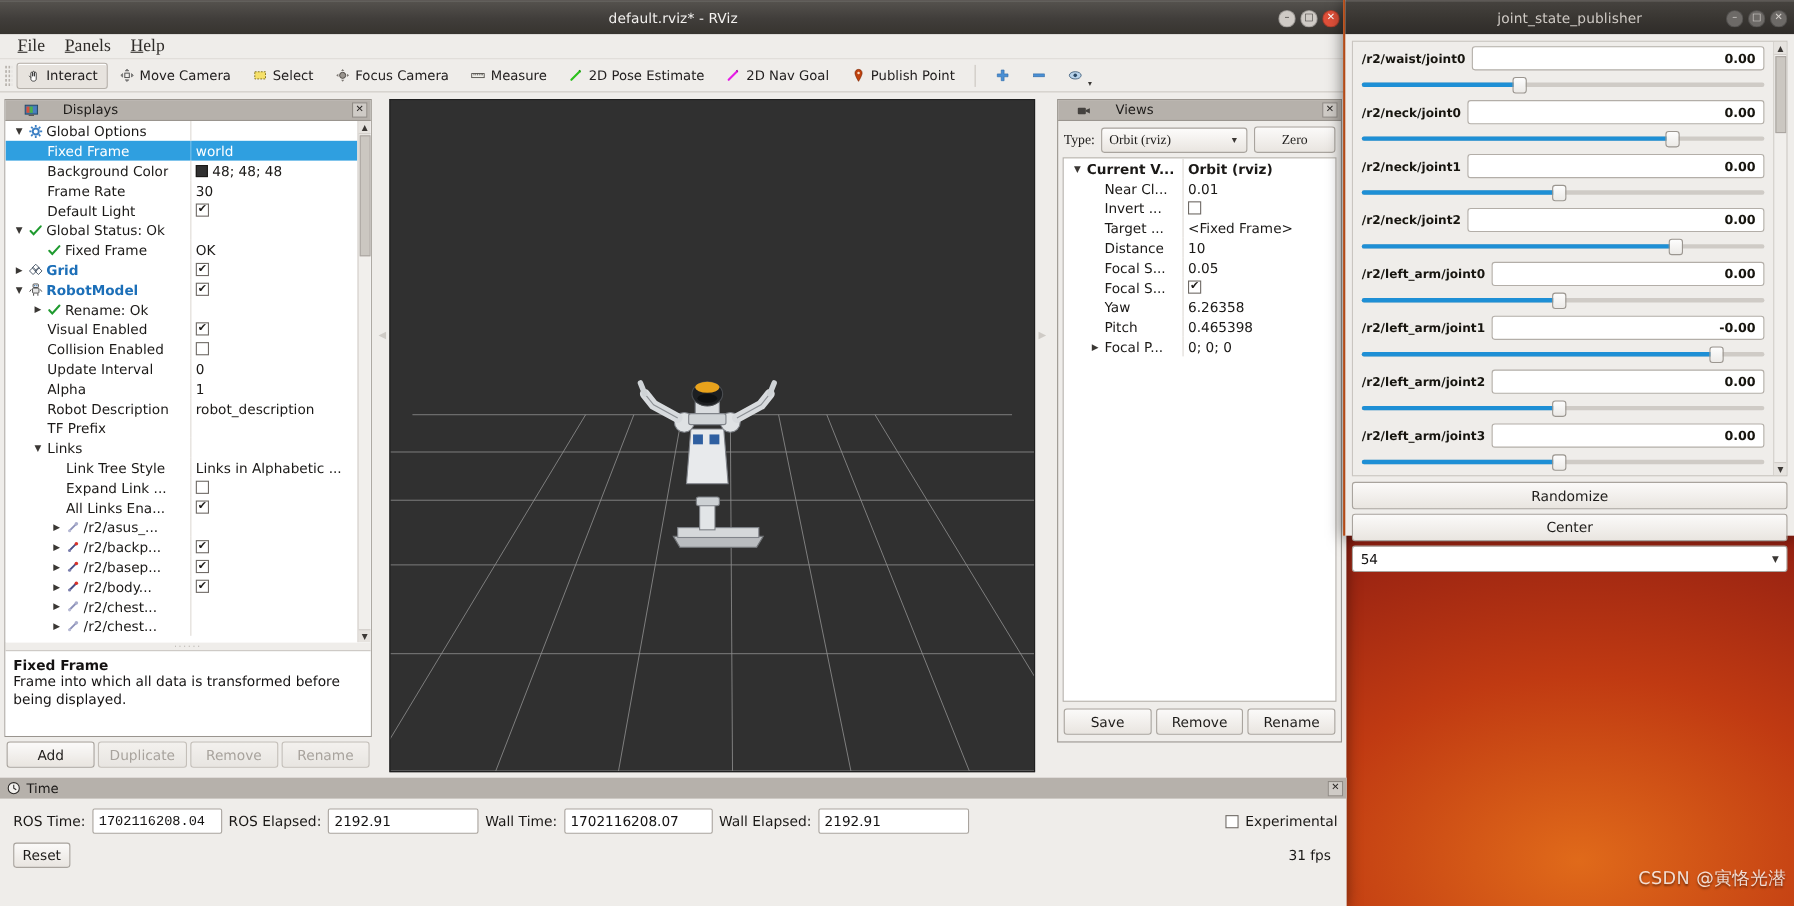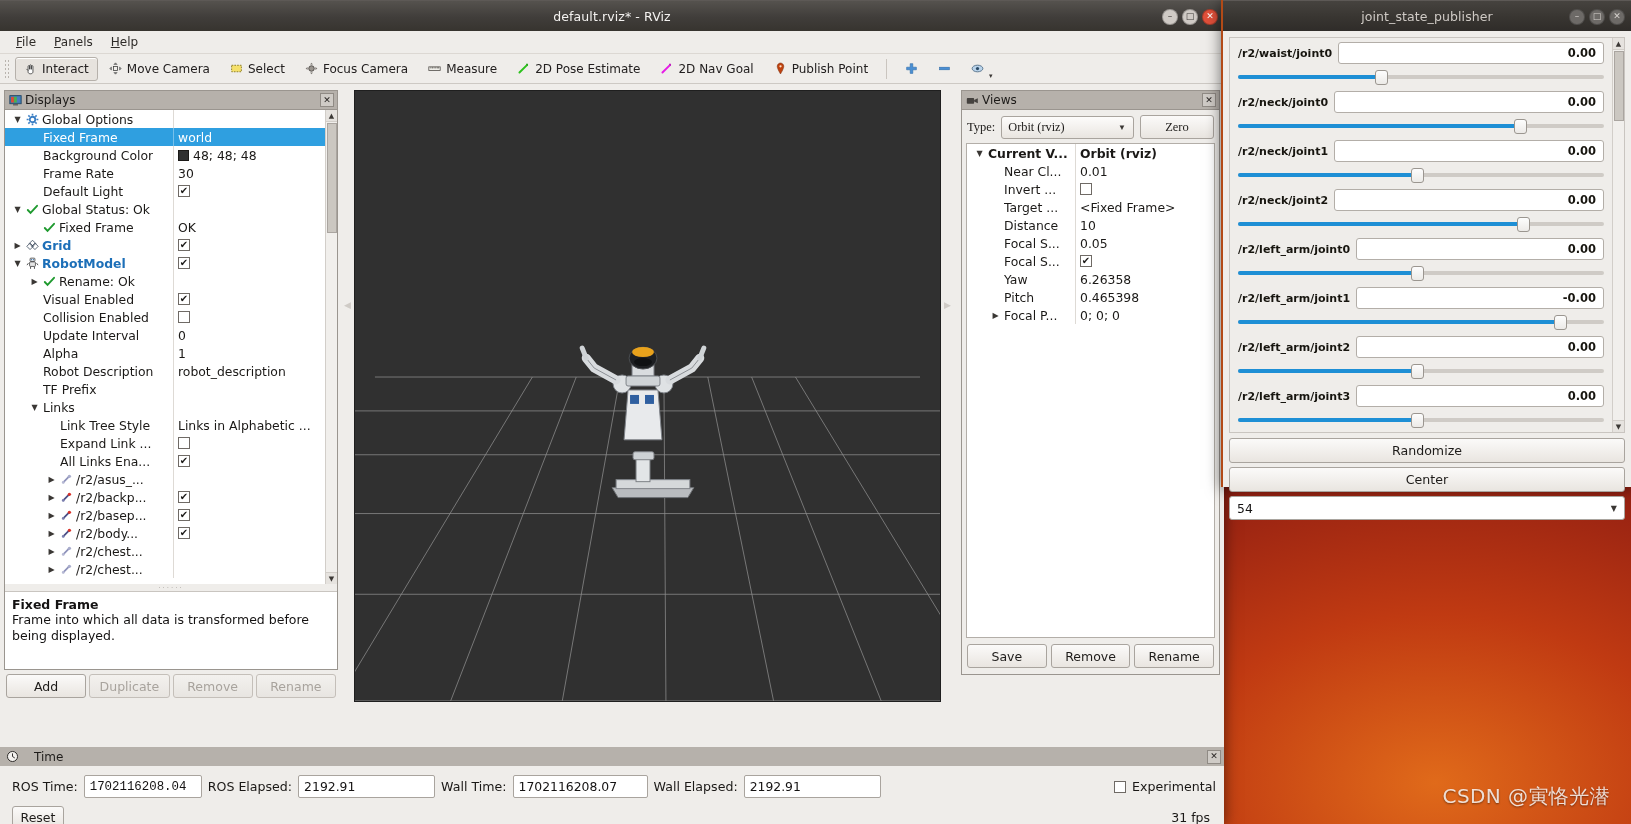--- a/index.html
+++ b/index.html
@@ -12,23 +12,23 @@
   }
 
   
   #desktop {
     position: absolute; inset: 0;
     background:
       radial-gradient(ellipse 900px 600px at 88% 95%, #e06a1a 0%, #c03a12 28%, #8d1c12 58%, #5e1010 100%),
       linear-gradient(160deg, #6b1412 0%, #8e2215 40%, #c4491a 100%);
   }
   #watermark {
-    position: absolute; right: 21px; bottom: 14px;
+    position: absolute; right: 7px; bottom: 14px;
     color: rgba(255,255,255,.82);
-    font-size: 20px;
+    font-size: 16px;
     letter-spacing: .4px;
     text-shadow: 0 1px 2px rgba(0,0,0,.45);
   }
 
   
   .win { position: absolute; background: #efedea; box-shadow: 0 2px 14px rgba(0,0,0,.55); }
   .titlebar {
     height: 31px; display: flex; align-items: center; justify-content: center;
     background: linear-gradient(180deg, #4e4b48 0%, #3b3836 55%, #322f2d 100%);
     color: #f4f2f0; font-size: 12.5px; position: relative;
@@ -48,21 +48,21 @@
   
   #rviz { left: 0; top: 0; width: 1224px; height: 824px; background: #efedea; }
   #rviz-title { background: linear-gradient(180deg,#55524e 0%,#403d3a 55%,#37342f 100%); }
 
   
   #menubar {
     height: 23px; display: flex; align-items: center; gap: 2px;
     padding-left: 8px; background: #efedea;
     border-bottom: 1px solid #dcd8d3;
   }
-  .menu-item { padding: 2px 8px; font-size: 12px; color: #2e2b28; }
+  .menu-item { padding: 2px 8px; font-size: 16px; color: #2e2b28; font-family: Liberation Serif, serif; }
   .menu-item u { text-decoration: underline; }
 
   
   #toolbar {
     height: 30px; display: flex; align-items: center;
     background: #efedea; border-bottom: 1px solid #cdc9c4;
     padding-left: 4px; gap: 2px;
   }
   .tb-grip { width: 7px; height: 20px; margin-right: 2px;
     background-image: radial-gradient(#b9b4ae 1px, transparent 1px);
@@ -73,21 +73,21 @@
     border: 1px solid transparent; border-radius: 3px; white-space: nowrap;
   }
   .tb-btn.active { background: #e7e3de; border-color: #b6b1ab; box-shadow: inset 0 1px 0 #fff; }
   .tb-btn svg { display: block; }
   .tb-sep { width: 1px; height: 20px; background: #cac5bf; margin: 0 7px; }
 
   
   .panel { position: absolute; }
   .panel-head {
     height: 19px; background: #b6b1ab; display: flex; align-items: center;
-    padding: 0 3px 0 4px; gap: 3px; font-size: 12px; color: #1d1b19;
+    padding: 0 3px 0 17px; gap: 22px; font-size: 12px; color: #1d1b19;
   }
   .panel-head .ptitle { flex: 1; }
   .panel-x {
     width: 14px; height: 14px; background: #cfcbc6; border: 1px solid #908b85;
     display: flex; align-items: center; justify-content: center;
     font-size: 9px; color: #2a2725; line-height: 1;
   }
 
   
   #displays { left: 4px; top: 90px; width: 334px; height: 580px;
@@ -161,21 +161,21 @@
   .combo .carat { position: absolute; right: 7px; font-size: 8px; color: #3a3734; }
   #views-tree { flex: 1; margin: 0 4px; background: #fff; border: 1px solid #b3aea8; overflow: hidden; }
   .vtcol1 { width: 108px; display: flex; align-items: center; gap: 3px; overflow: hidden; white-space: nowrap; }
   .vtcol2 { flex: 1; padding-left: 4px; border-left: 1px solid #dedad5; height: 18px;
     display: flex; align-items: center; overflow: hidden; white-space: nowrap; }
   #views-buttons { display: flex; gap: 4px; padding: 6px 5px 6px 5px; }
 
   
   #timepanel { position: absolute; left: 0; top: 707px; width: 1224px; height: 117px; background: #efedea; }
   #time-head { height: 19px; background: #b6b1ab; display: flex; align-items: center;
-    padding: 0 3px 0 6px; gap: 15px; font-size: 12px; color: #1d1b19; margin-top: 40px; }
+    padding: 0 3px 0 6px; gap: 5px; font-size: 12px; color: #1d1b19; }
   #time-row { display: flex; align-items: center; gap: 6px; padding: 9px 8px 0 12px; }
   #time-row .lbl { font-size: 12.6px; color: #1a1816; white-space: nowrap; }
   .tinput { height: 23px; background: #fff; border: 1px solid #a9a49e; border-radius: 2px;
     display: flex; align-items: center; padding: 0 5px; font-size: 12.4px; color: #141212; }
   #t1 { width: 118px; font-family: Liberation Mono, monospace; } #t2 { width: 137px; } #t3 { width: 135px; } #t4 { width: 137px; }
   #exp-wrap { margin-left: auto; display: flex; align-items: center; gap: 6px; }
   #time-bottom { display: flex; align-items: center; padding: 8px 14px 0 12px; }
   #reset-btn { width: 52px; height: 23px; font-size: 12.5px; color: #1e1c1a;
     background: linear-gradient(180deg,#fbfaf9,#e9e5e0); border: 1px solid #a9a49e; border-radius: 3px;
     display: flex; align-items: center; justify-content: center; }

